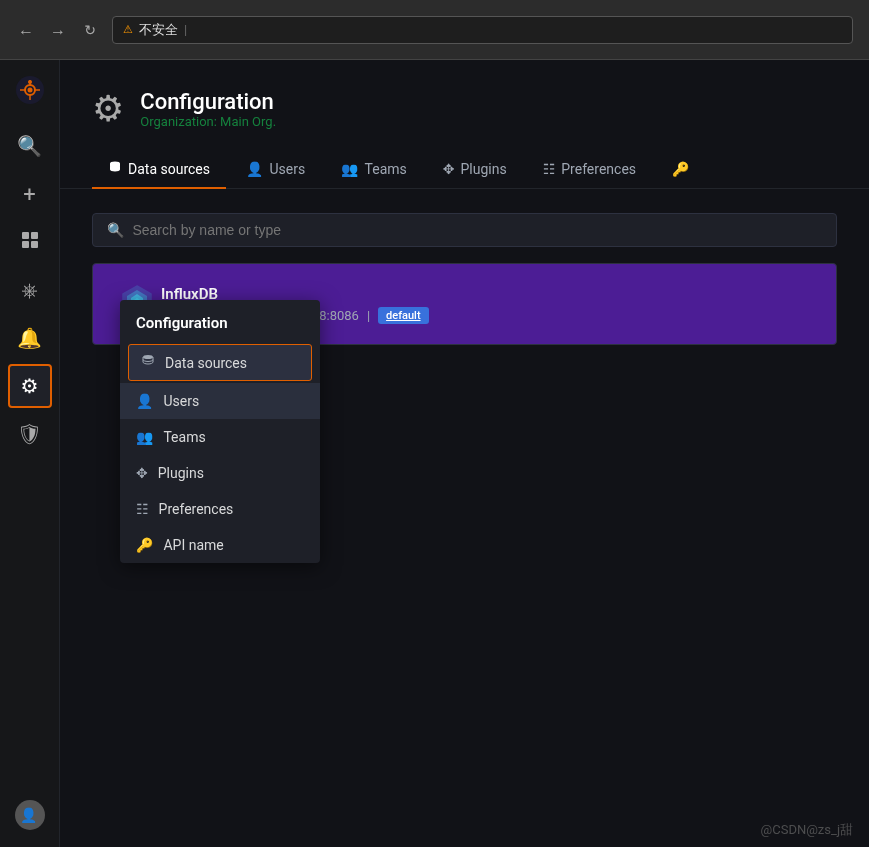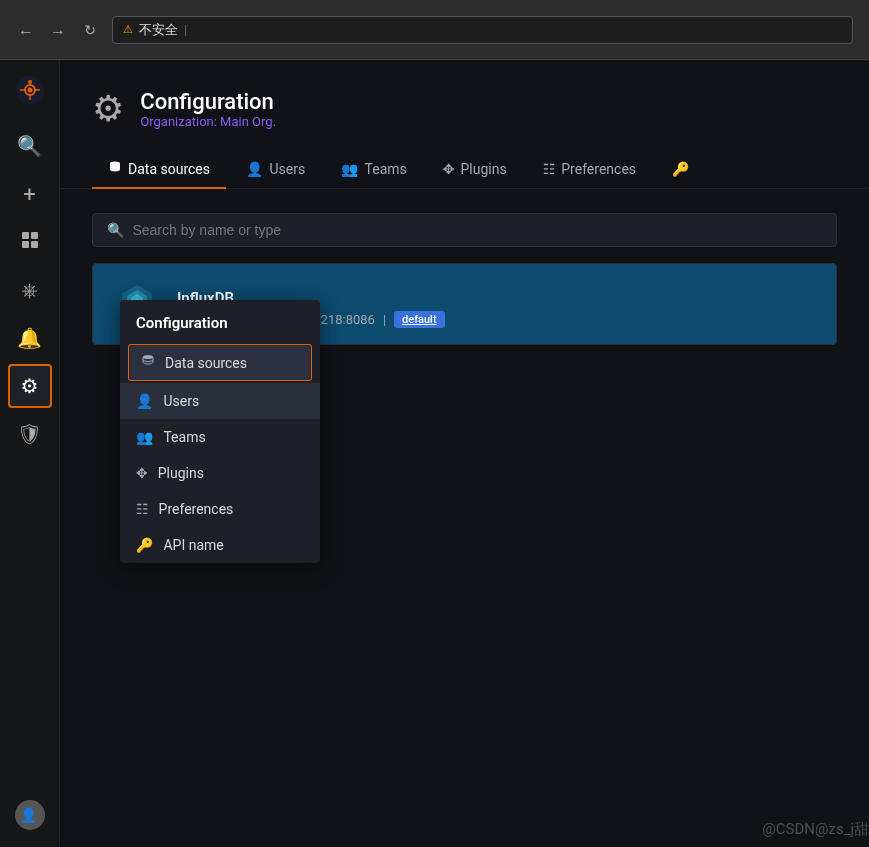--- a/index.html
+++ b/index.html
@@ -132,21 +132,21 @@
       font-size: 36px;
       color: #aaa;
     }
     .page-header-text h1 {
       font-size: 22px;
       font-weight: 500;
       color: #fff;
     }
     .page-header-text p {
       font-size: 13px;
-      color: #8b5cf6;
+      color: #15803d;
     }
 
     
     .tabs {
       display: flex;
       align-items: center;
       padding: 0 32px;
       margin-top: 20px;
       border-bottom: 1px solid #22252b;
       gap: 4px;
@@ -190,27 +190,26 @@
       font-size: 14px;
       flex: 1;
     }
     .search-icon { color: #9fa7b3; font-size: 14px; }
 
     
     .datasource-list {
       padding: 0 32px;
     }
     .datasource-item {
-      background: #0c4a6e;
+      background: #4c1d95;
       border: 1px solid #2d3140;
       border-radius: 4px;
       padding: 16px 20px;
       display: flex;
-      align-items: flex-end;
-      gap: 16px;
+      align-items: center;
       cursor: pointer;
     }
     .datasource-logo {
       width: 48px; height: 48px;
       display: flex; align-items: center; justify-content: center;
     }
     .datasource-info h3 {
       font-size: 15px;
       font-weight: 600;
       color: #fff;
@@ -269,22 +268,22 @@
     }
     .config-popup-item.selected-bg {
       background: #2a2f3d;
     }
     .popup-icon { font-size: 14px; color: #9fa7b3; }
 
     
     .watermark {
       position: absolute;
       bottom: 8px;
-      right: 0;
-      font-size: 15px;
+      right: 16px;
+      font-size: 13px;
       color: #666;
       opacity: 0.7;
     }
   </style>
 </head>
 <body>
 
 <div class="browser-chrome">
   <button class="browser-nav-btn">←</button>
   <button class="browser-nav-btn">→</button>

